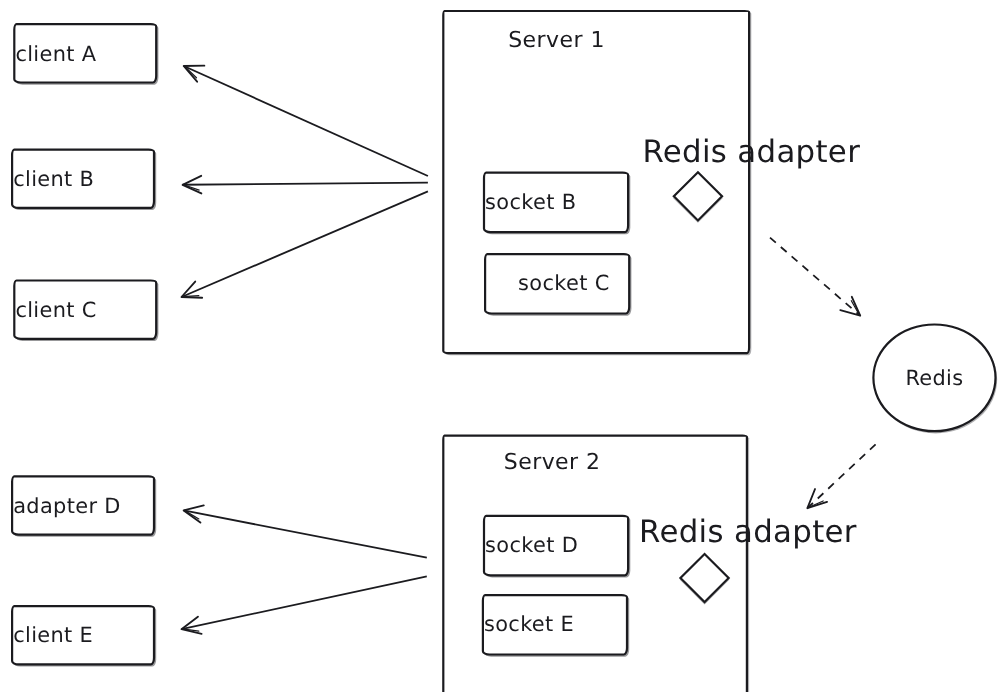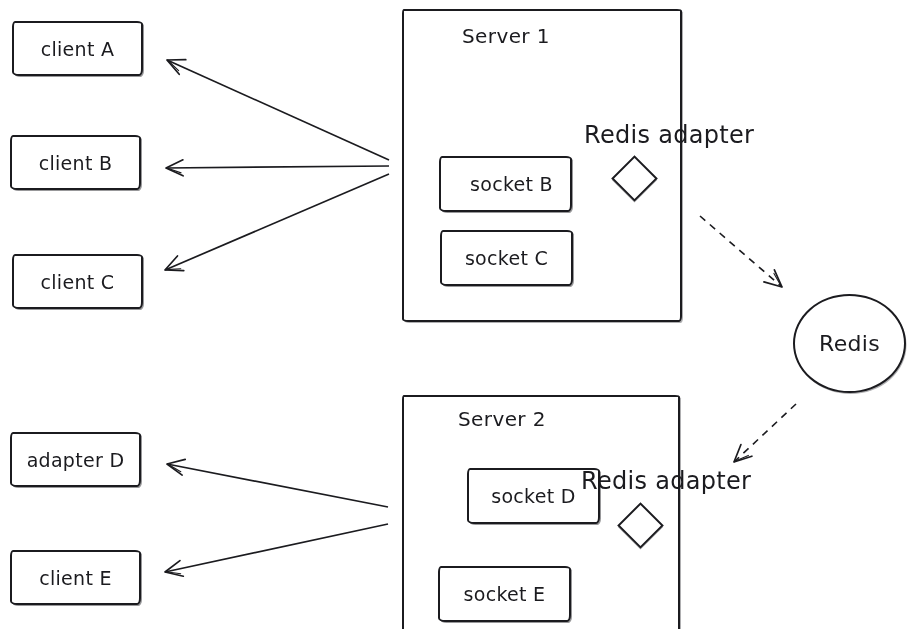--- a/index.html
+++ b/index.html
@@ -12,21 +12,21 @@
     font-family: "DejaVu Sans", sans-serif;
     color: #1b1b1f;
     overflow: hidden;
   }
   .node {
     position: absolute;
     background: #ffffff;
     border: 2px solid #1b1b1f;
     display: flex;
     align-items: center;
-    justify-content: center;
+    justify-content: flex-start;
     font-size: 19px;
     letter-spacing: 0.3px;
     border-radius: 3px 6px 4px 7px / 6px 3px 7px 4px;
     box-shadow: 1.5px 1.5px 0 -0.5px rgba(27,27,31,0.45);
   }
   .client { width: 131px; height: 55px; }
   .socket { width: 133px; height: 56px; }
   .server {
     position: absolute;
     background: #ffffff;
@@ -36,21 +36,21 @@
   }
   .server-title {
     position: absolute;
     font-size: 20px;
     letter-spacing: 0.4px;
     white-space: nowrap;
     margin-left: 33px;
   }
   .adapter-label {
     position: absolute;
-    font-size: 24px;
+    font-size: 28px;
     letter-spacing: 0.3px;
     white-space: nowrap;
   }
   .diamond {
     position: absolute;
     width: 33px;
     height: 33px;
     border: 2px solid #1b1b1f;
     background: #ffffff;
     transform: rotate(45deg);
@@ -59,21 +59,21 @@
   .redis-circle {
     position: absolute;
     left: 793px; top: 294px;
     width: 113px; height: 99px;
     border: 2px solid #1b1b1f;
     border-radius: 50%;
     background: #ffffff;
     display: flex;
     align-items: center;
     justify-content: center;
-    font-size: 22px;
+    font-size: 19px;
     letter-spacing: 0.3px;
     box-shadow: 1px 1.5px 0 -0.5px rgba(27,27,31,0.35);
   }
   #arrows {
     position: absolute;
     left: 0; top: 0;
     pointer-events: none;
   }
   .edge {
     stroke: #1b1b1f;
@@ -98,34 +98,34 @@
   </div>
   <div class="node client" style="left:10px; top:432px;">
     <span>adapter D</span>
   </div>
   <div class="node client" style="left:10px; top:550px;">
     <span>client E</span>
   </div>
 
   <div class="server" style="left:402px; top:9px; width:280px; height:313px;">
     <div class="server-title" style="left:25px; top:13px;">Server 1</div>
-    <div class="node socket" style="left:35px; top:145px;padding-left:12px;">
+    <div class="node socket" style="left:35px; top:145px;">
       <span>socket B</span>
     </div>
-    <div class="node socket" style="left:36px; top:219px;">
+    <div class="node socket" style="left:36px; top:219px;padding-left:29px;">
       <span>socket C</span>
     </div>
   </div>
 
   <div class="server" style="left:402px; top:395px; width:278px; height:240px;">
     <div class="server-title" style="left:21px; top:10px;">Server 2</div>
-    <div class="node socket" style="left:35px; top:71px;margin-left:28px;">
+    <div class="node socket" style="left:35px; top:71px;">
       <span>socket D</span>
     </div>
-    <div class="node socket" style="left:34px; top:143px;margin-top:26px;">
+    <div class="node socket" style="left:34px; top:143px;">
       <span>socket E</span>
     </div>
   </div>
 
   <div class="adapter-label" style="left:584px; top:121px;">Redis adapter</div>
   <div class="diamond" style="left:618px; top:162px;"></div>
 
   <div class="adapter-label" style="left:581px; top:467px;">Redis adapter</div>
   <div class="diamond" style="left:624px; top:509px;"></div>
 

